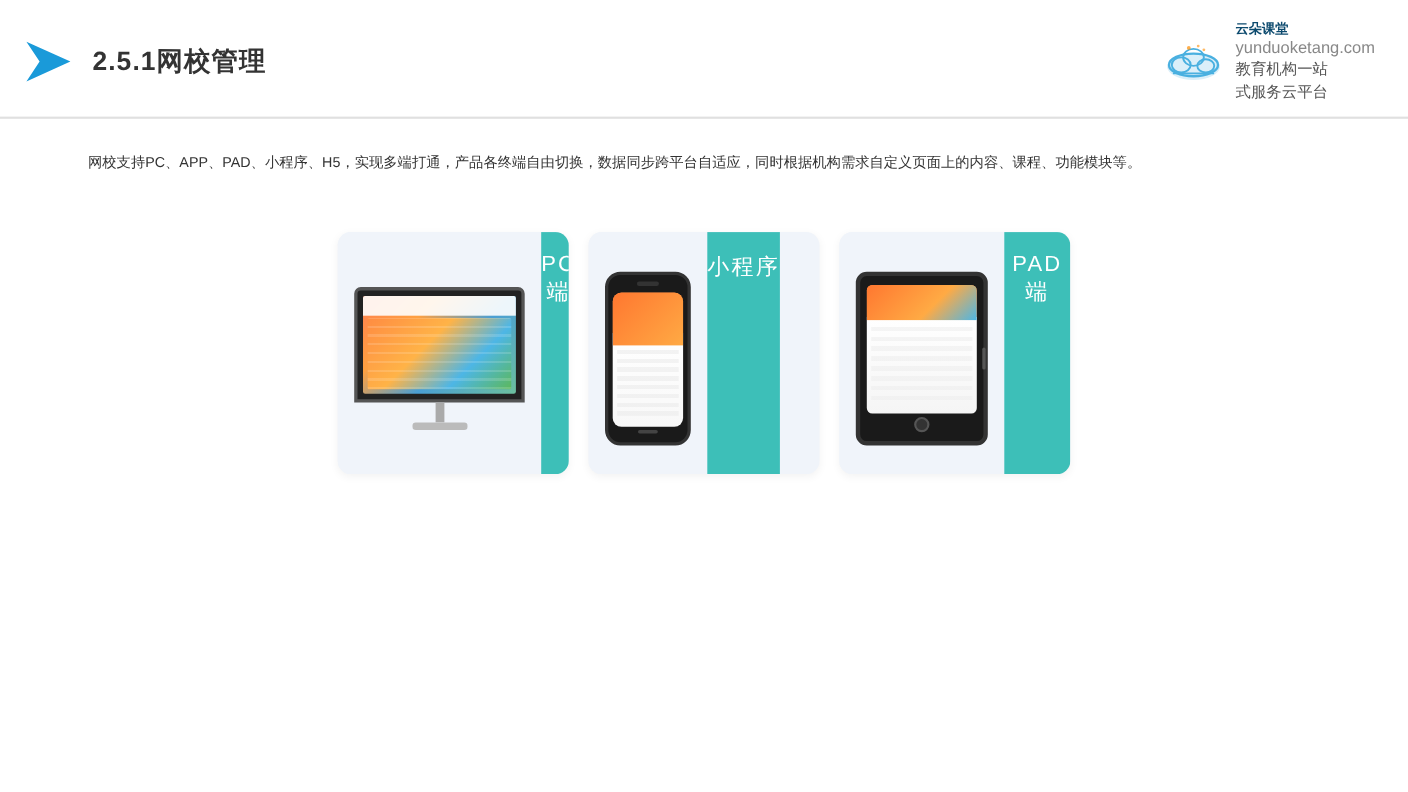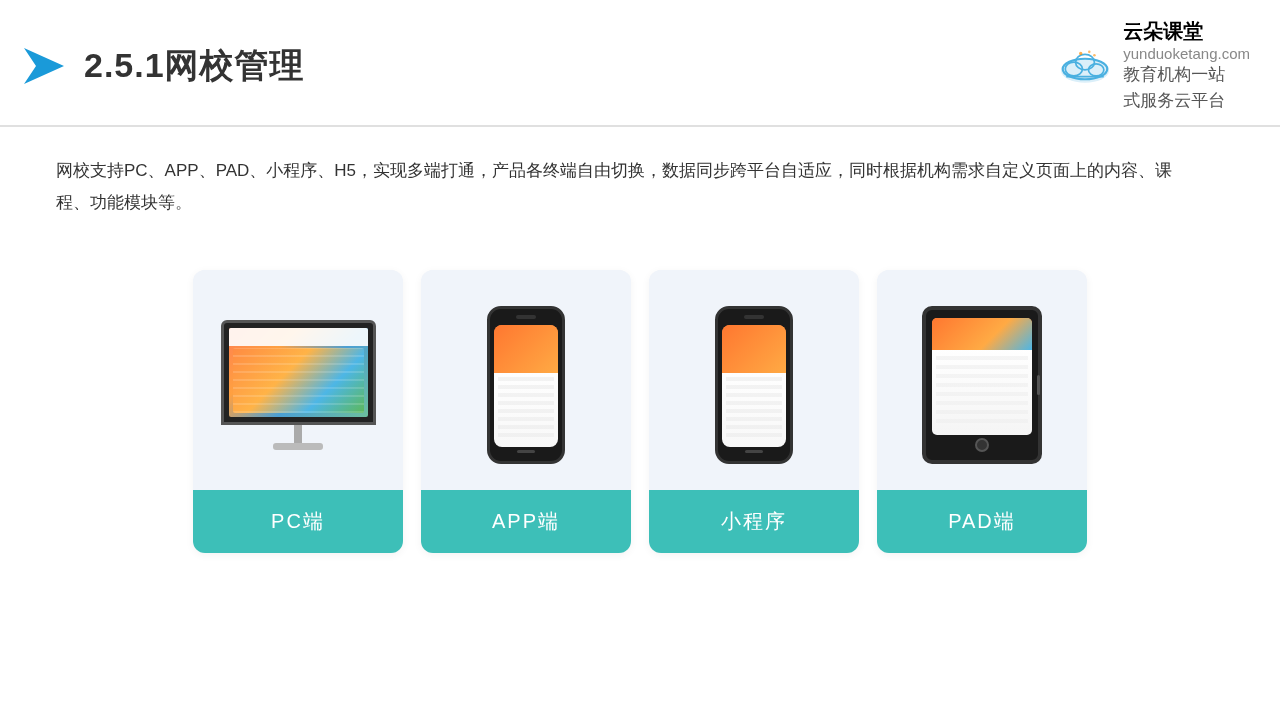--- a/index.html
+++ b/index.html
@@ -23,74 +23,74 @@
     .header-left {
       display: flex;
       align-items: center;
       gap: 16px;
     }
     .logo-arrow {
       width: 48px;
       height: 48px;
     }
     .page-title {
-      font-size: 34px;
+      font-size: 24px;
       font-weight: bold;
       color: #333;
       letter-spacing: 1px;
     }
     .brand-logo {
       display: flex;
       align-items: center;
       gap: 8px;
     }
     .cloud-icon {
       width: 60px;
       height: 40px;
     }
     .brand-text {
-      font-size: 17px;
+      font-size: 14px;
       color: #555;
       line-height: 1.5;
       text-align: left;
     }
     .brand-name {
-      font-size: 20px;
-      color: #000000;
+      font-size: 12px;
+      color: #0c4a6e;
       font-weight: bold;
     }
     .brand-url {
       font-size: 15px;
       color: #888;
     }
 
     
     .description {
-      padding: 28px 80px 10px 56px;
-      font-size: 17px;
+      padding: 28px 80px 10px 80px;
+      font-size: 13px;
       color: #333;
       line-height: 1.9;
     }
 
     
     .cards-container {
       display: flex;
       justify-content: center;
       gap: 18px;
       padding: 30px 60px 0 60px;
       margin-top: 10px;
     }
 
     .card {
       width: 210px;
       background: #f0f4fa;
       border-radius: 12px;
       overflow: hidden;
       display: flex;
-      flex-direction: column;
+      flex-direction: row;
       box-shadow: 0 2px 8px rgba(0,0,0,0.05);
     }
 
     .card-image {
       height: 220px;
       display: flex;
       align-items: center;
       justify-content: center;
       padding: 20px 15px 10px;
       background: #f0f4fa;
@@ -364,29 +364,20 @@
         <div class="monitor-screen-outer">
           <div class="monitor-screen-inner"></div>
         </div>
         <div class="monitor-stand"></div>
         <div class="monitor-base"></div>
       </div>
     </div>
     <div class="card-label">PC端</div>
   </div>
 
-  <div class="card">
-    <div class="card-image">
-      <div class="phone">
-        <div class="phone-screen"></div>
-        <div class="phone-home"></div>
-      </div>
-    </div>
-    <div class="card-label">APP端</div>
-  </div>
 
   <div class="card">
     <div class="card-image">
       <div class="phone">
         <div class="phone-screen"></div>
         <div class="phone-home"></div>
       </div>
     </div>
     <div class="card-label">小程序</div>
   </div>

